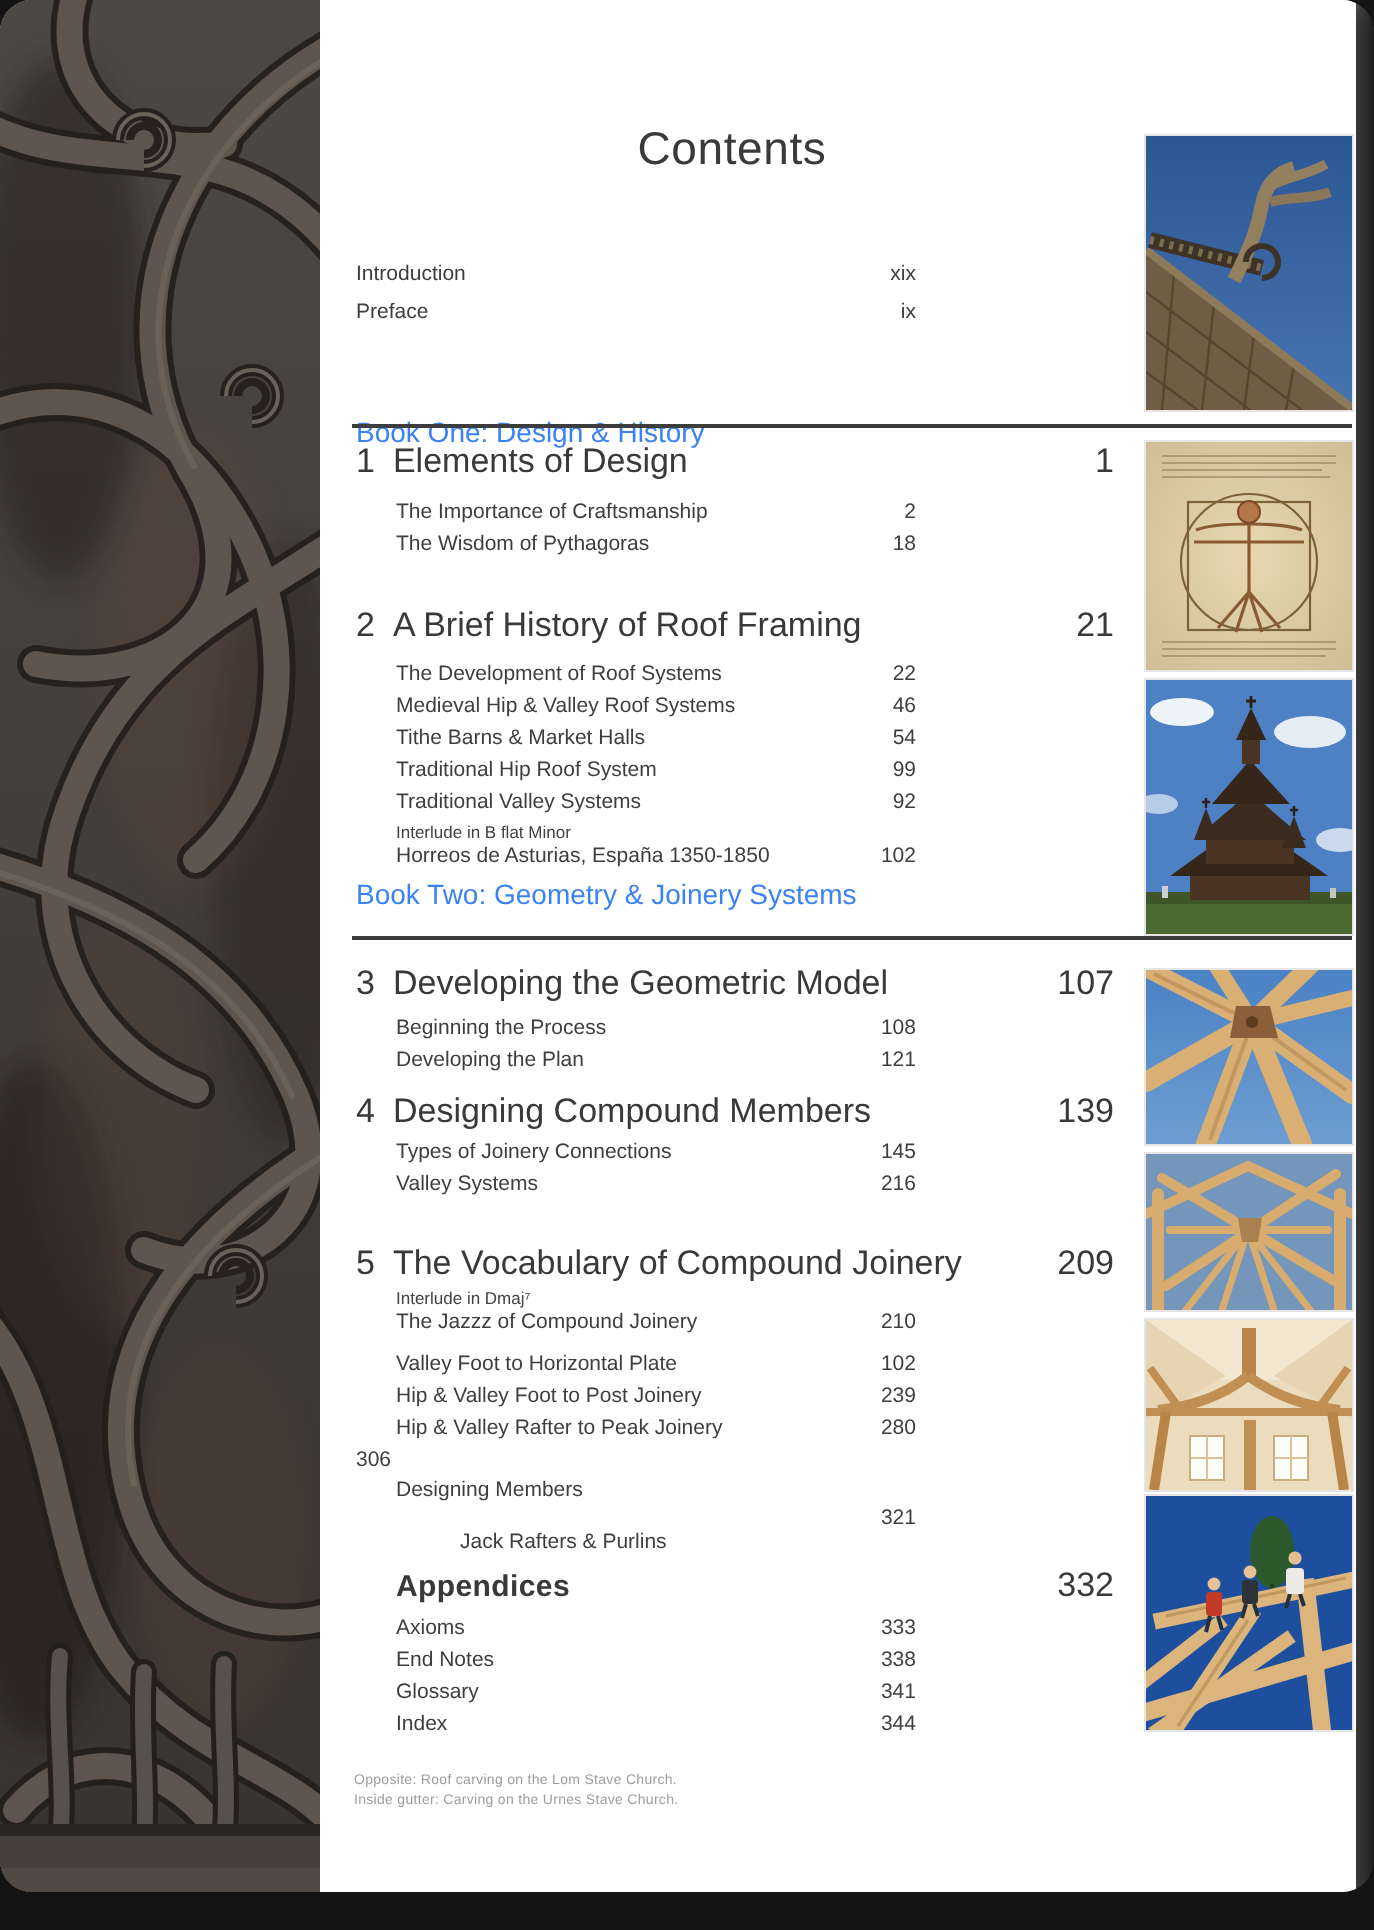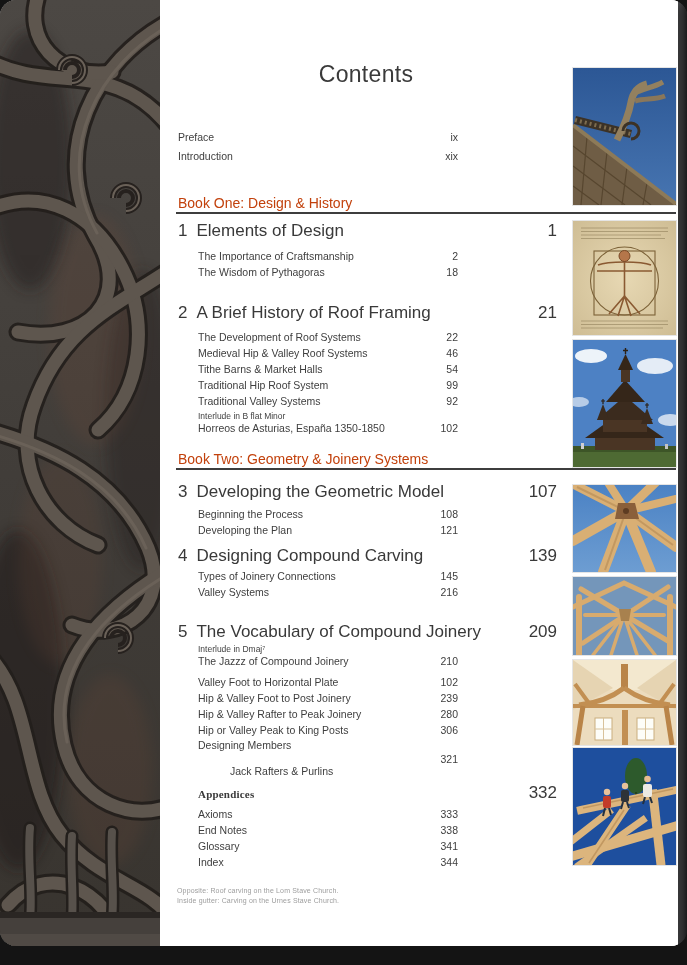--- a/index.html
+++ b/index.html
@@ -15,34 +15,34 @@
     color:#3a3a3a;font-weight:400;letter-spacing:.3px;}
 
   .abs{position:absolute;}
   .row{display:flex;justify-content:space-between;height:16px;line-height:16px;font-size:10.5px;color:#3e3e3e;}
   .fm-row{height:19px;line-height:19px;}
   .lbl{padding-left:20px;white-space:nowrap;}
   .nolab{padding-left:0;}
   .ind2 .lbl{padding-left:52px;margin-top:12px;}
   .pg{text-align:right;white-space:nowrap;}
 
-  .book-head{left:18px;font-size:14px;line-height:18px;color:#c2410c;white-space:nowrap;}
+  .book-head{left:18px;font-size:14px;line-height:18px;color:#3b82f6;white-space:nowrap;margin-top:13px;}
   .rule{left:16px;width:500px;height:2px;background:#3d3d3d;}
 
   .ch-head{left:18px;width:379px;display:flex;justify-content:space-between;font-size:17px;line-height:21px;
     color:#393939;font-weight:400;}
   .ch-num{margin-right:9px;}
   .ch-left{white-space:nowrap;}
 
   .items{left:18px;width:280px;}
   .note{font-size:8.5px;line-height:11px;padding-left:20px;color:#424242;margin-top:2px;white-space:nowrap;}
   .gap-after{margin-bottom:6px;}
 
   .app-head{left:18px;width:379px;display:flex;justify-content:space-between;align-items:baseline;color:#393939;}
-  .app-title{font-size:11px;font-weight:700;padding-left:20px;letter-spacing:.2px;font-family:Liberation Serif, serif;}
+  .app-title{font-size:15px;font-weight:700;padding-left:20px;letter-spacing:.2px;}
   .app-page{font-size:17px;}
 
   .caption{left:17px;top:886px;font-size:7px;line-height:9.5px;color:#9d9d9d;letter-spacing:.15px;width:210px;}
 
   .thumb{position:absolute;left:413px;width:103px;box-shadow:0 0 0 1px rgba(0,0,0,.10);}
   .thumb svg{display:block;}
 </style>
 </head>
 <body>
 
@@ -121,26 +121,26 @@
         <rect y="934" width="160" height="14" fill="#565049" opacity=".65"></rect>
       </svg>
     </div>
 
     <div class="page">
 
       <div class="title">Contents</div>
 
       <div class="abs" style="top:128px;left:18px;width:280px">
         <div class="row fm-row">
+          <span class="lbl nolab">Introduction</span>
+          <span class="pg">xix</span>
+        </div>
+        <div class="row fm-row">
           <span class="lbl nolab">Preface</span>
           <span class="pg">ix</span>
-        </div>
-        <div class="row fm-row">
-          <span class="lbl nolab">Introduction</span>
-          <span class="pg">xix</span>
         </div>
       </div>
 
       <div class="abs book-head" style="top:194px">Book One: Design &amp; History</div>
       <div class="abs rule" style="top:212px"></div>
 
       <div class="abs ch-head" style="top:220px">
         <span class="ch-left"><span class="ch-num">1</span><span>Elements of Design</span></span>
         <span class="pg">1</span>
       </div>
@@ -180,40 +180,40 @@
             <span class="lbl">Traditional Valley Systems</span>
             <span class="pg">92</span>
           </div>
         <div class="note">Interlude in B flat Minor</div>
         <div class="row" style="height:13px;line-height:13px">
             <span class="lbl">Horreos de Asturias, España 1350-1850</span>
             <span class="pg">102</span>
           </div>
       </div>
 
-      <div class="abs book-head" style="top:450px">Book Two: Geometry &amp; Joinery Systems</div>
+      <div class="abs book-head" style="top:425px">Book Two: Geometry &amp; Joinery Systems</div>
       <div class="abs rule" style="top:468px"></div>
 
       <div class="abs ch-head" style="top:481px">
         <span class="ch-left"><span class="ch-num">3</span><span>Developing the Geometric Model</span></span>
         <span class="pg">107</span>
       </div>
       <div class="abs items" style="top:506px">
         <div class="row">
             <span class="lbl">Beginning the Process</span>
             <span class="pg">108</span>
           </div>
         <div class="row">
             <span class="lbl">Developing the Plan</span>
             <span class="pg">121</span>
           </div>
       </div>
 
       <div class="abs ch-head" style="top:545px">
-        <span class="ch-left"><span class="ch-num">4</span><span>Designing Compound Carving</span></span>
+        <span class="ch-left"><span class="ch-num">4</span><span>Designing Compound Members</span></span>
         <span class="pg">139</span>
       </div>
       <div class="abs items" style="top:568px">
         <div class="row">
             <span class="lbl">Types of Joinery Connections</span>
             <span class="pg">145</span>
           </div>
         <div class="row">
             <span class="lbl">Valley Systems</span>
             <span class="pg">216</span>
@@ -236,21 +236,20 @@
           </div>
         <div class="row">
             <span class="lbl">Hip &amp; Valley Foot to Post Joinery</span>
             <span class="pg">239</span>
           </div>
         <div class="row">
             <span class="lbl">Hip &amp; Valley Rafter to Peak Joinery</span>
             <span class="pg">280</span>
           </div>
         <div class="row">
-            <span class="lbl">Hip or Valley Peak to King Posts</span>
             <span class="pg">306</span>
           </div>
         <div class="row" style="height:14px;line-height:14px">
             <span class="lbl">Designing Members</span>
             <span class="pg"></span>
           </div>
         <div class="row ind2" style="height:14px;line-height:14px">
             <span class="lbl">Jack Rafters &amp; Purlins</span>
             <span class="pg">321</span>
           </div>

